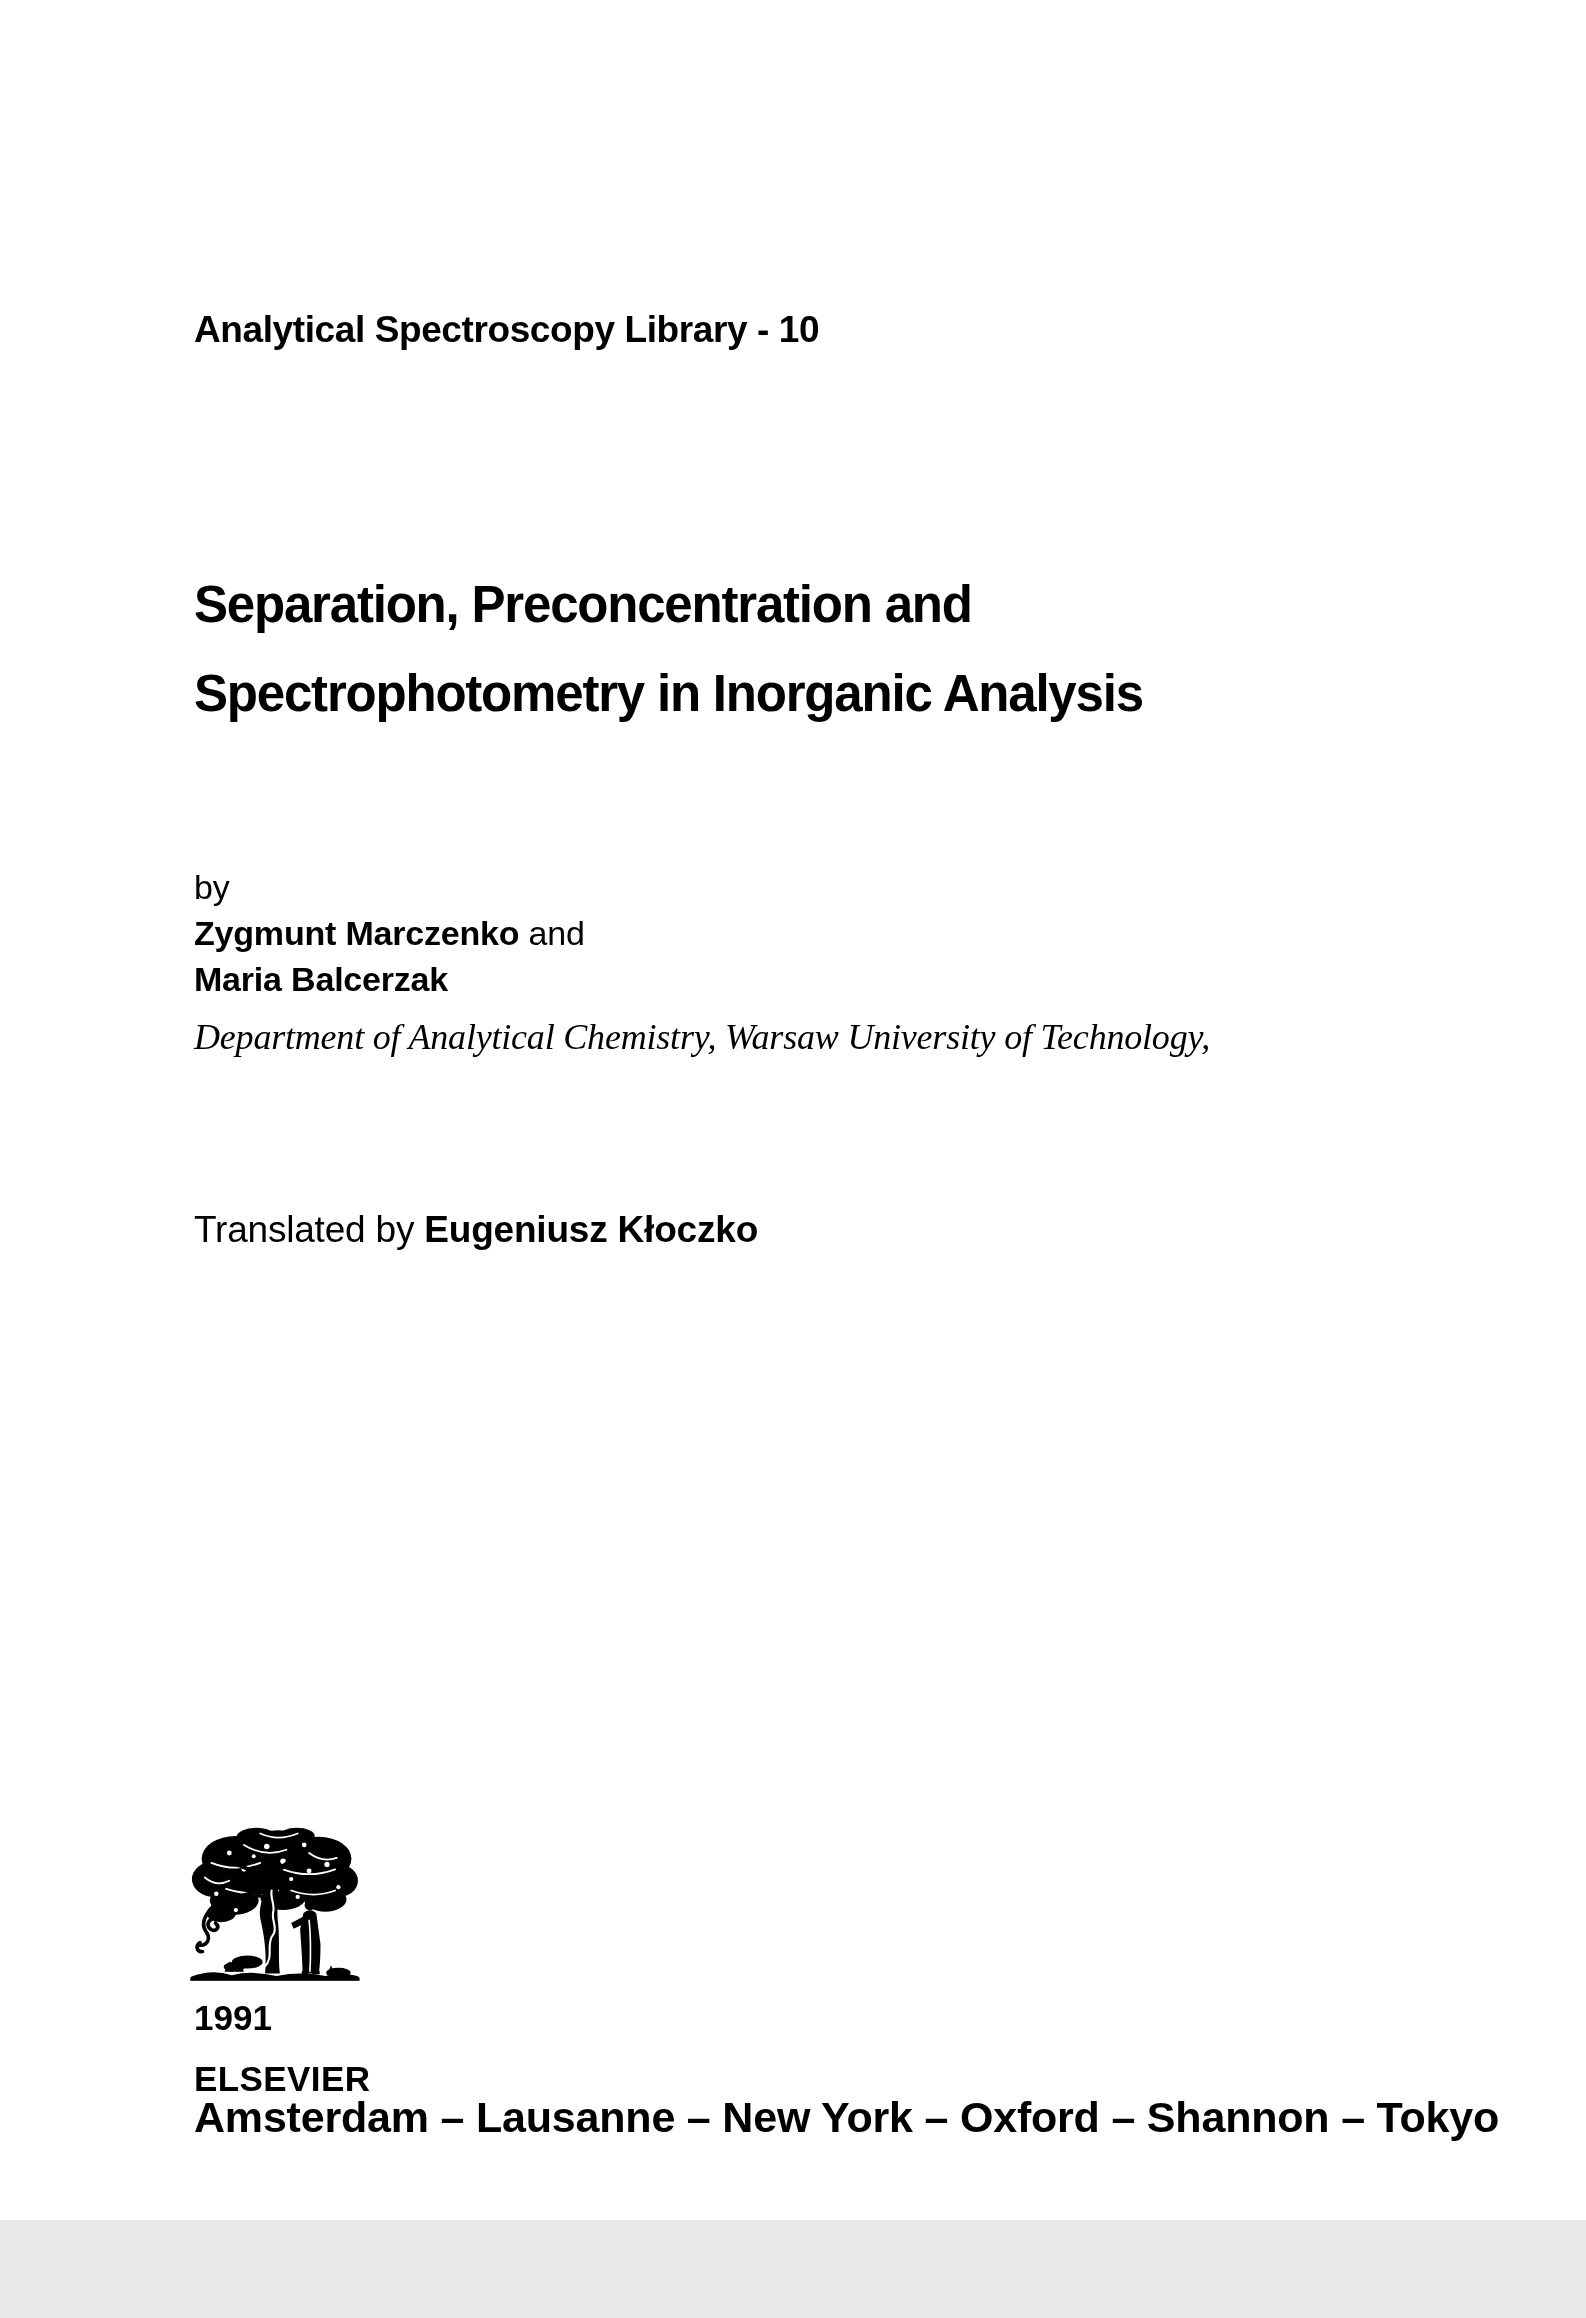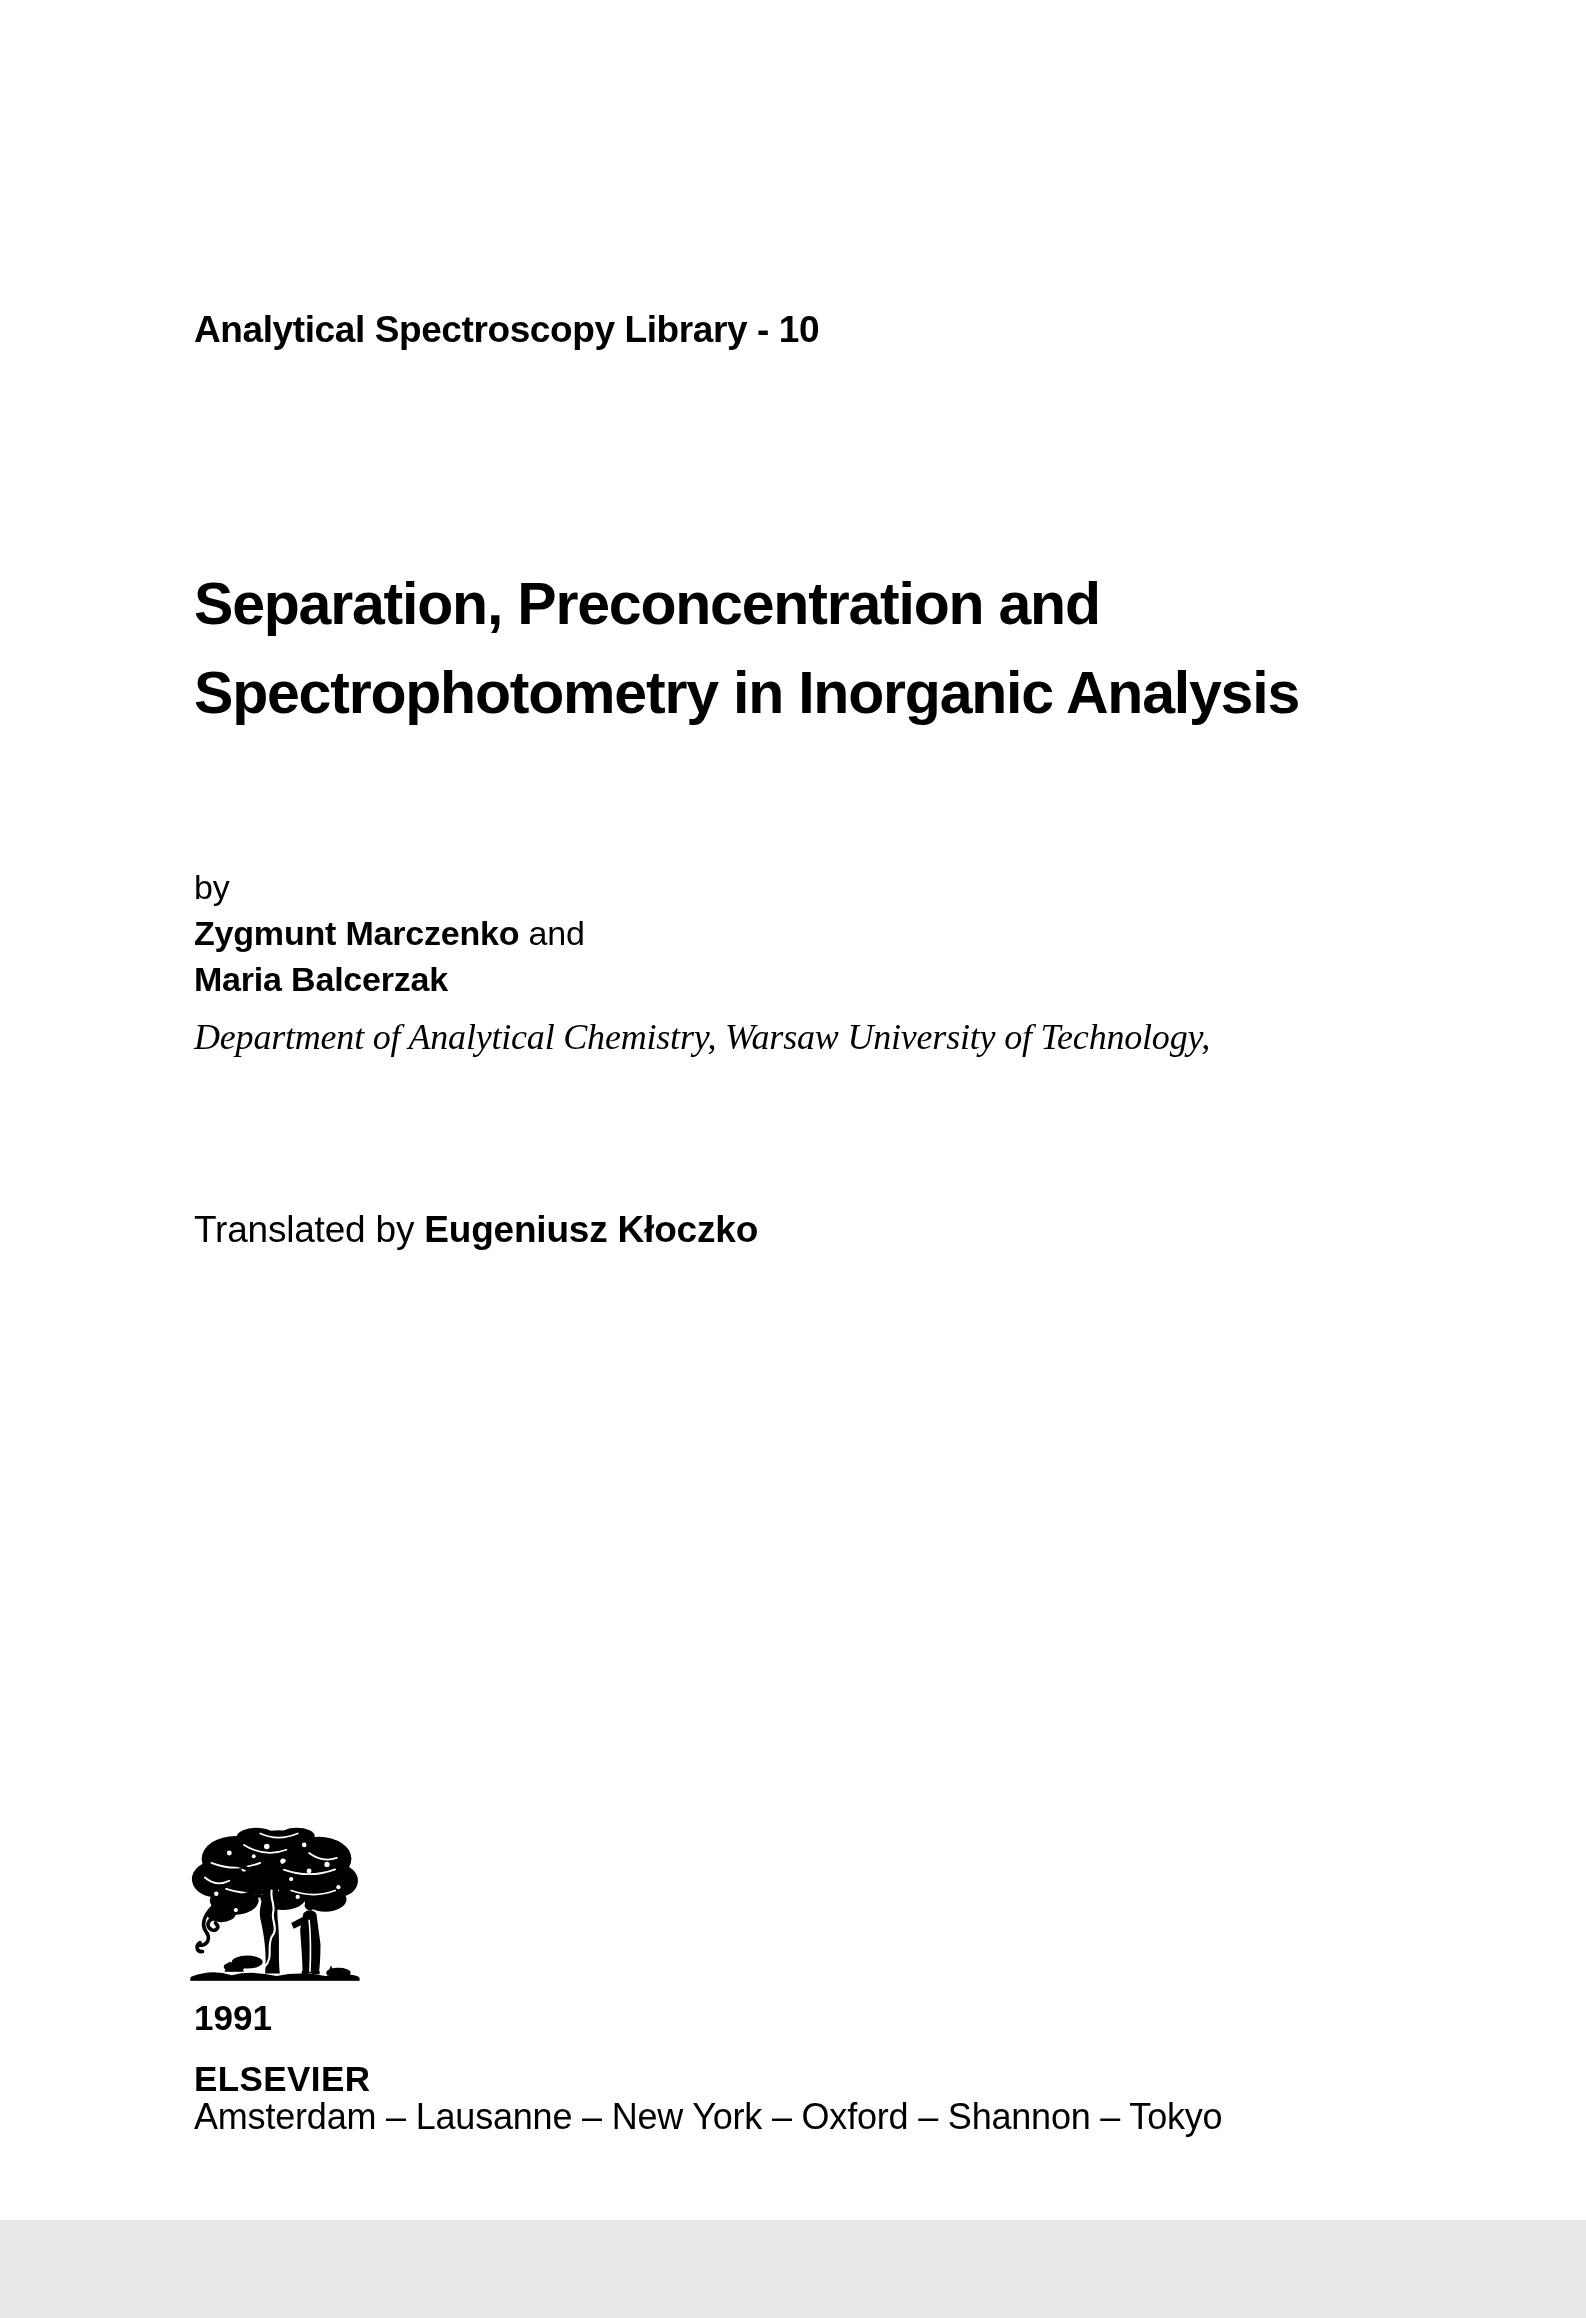--- a/index.html
+++ b/index.html
@@ -20,21 +20,21 @@
 
   .series-line {
     top: 308px;
     font-size: 37px;
     font-weight: bold;
     letter-spacing: -0.4px;
     line-height: 44px;
   }
   .book-title {
     top: 560px;
-    font-size: 59px;
+    font-size: 51px;
     font-weight: bold;
     letter-spacing: -1.2px;
     line-height: 89px;
   }
   .byline {
     top: 864px;
     font-size: 34px;
     line-height: 46px;
     letter-spacing: -0.2px;
   }
@@ -71,22 +71,22 @@
   .imprint-publisher {
     top: 2045px;
     font-size: 35px;
     font-weight: bold;
     line-height: 44px;
     letter-spacing: 0.4px;
     margin-top: 12px;
   }
   .imprint-cities {
     top: 2094px;
-    font-size: 36px;
-    font-weight: normal;
+    font-size: 43px;
+    font-weight: bold;
     letter-spacing: -0.2px;
     line-height: 46px;
   }
 </style>
 </head>
 <body>
 
 <div class="page">
 
   <div class="abs series-line">Analytical Spectroscopy Library - 10</div>

